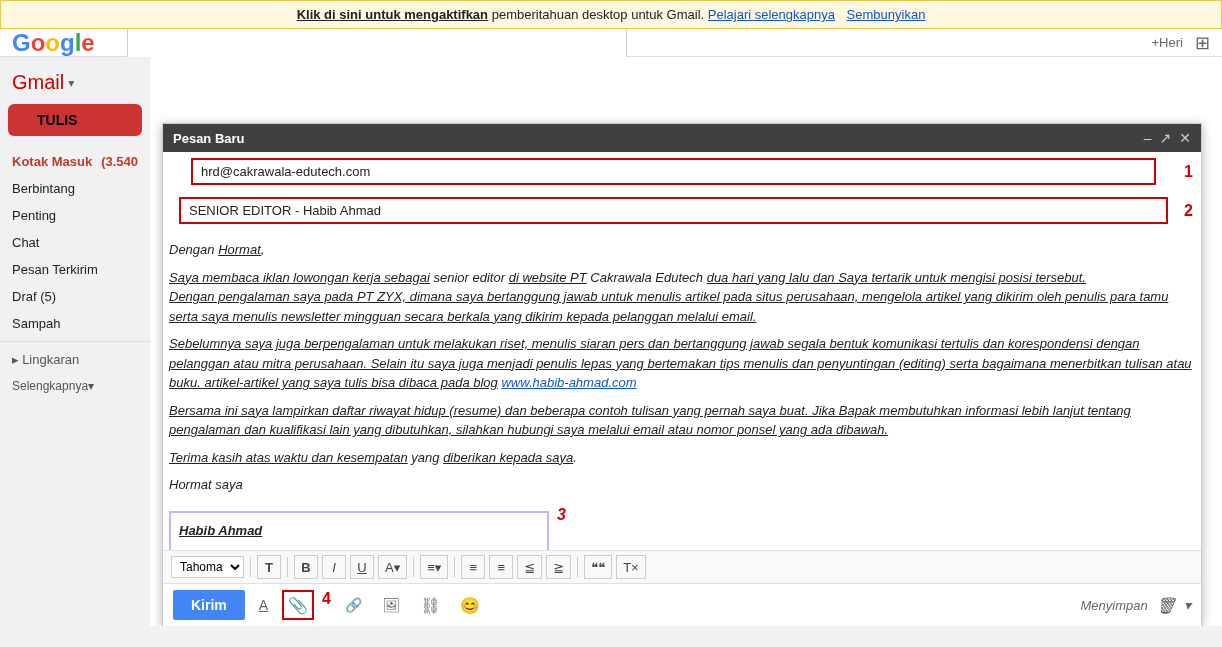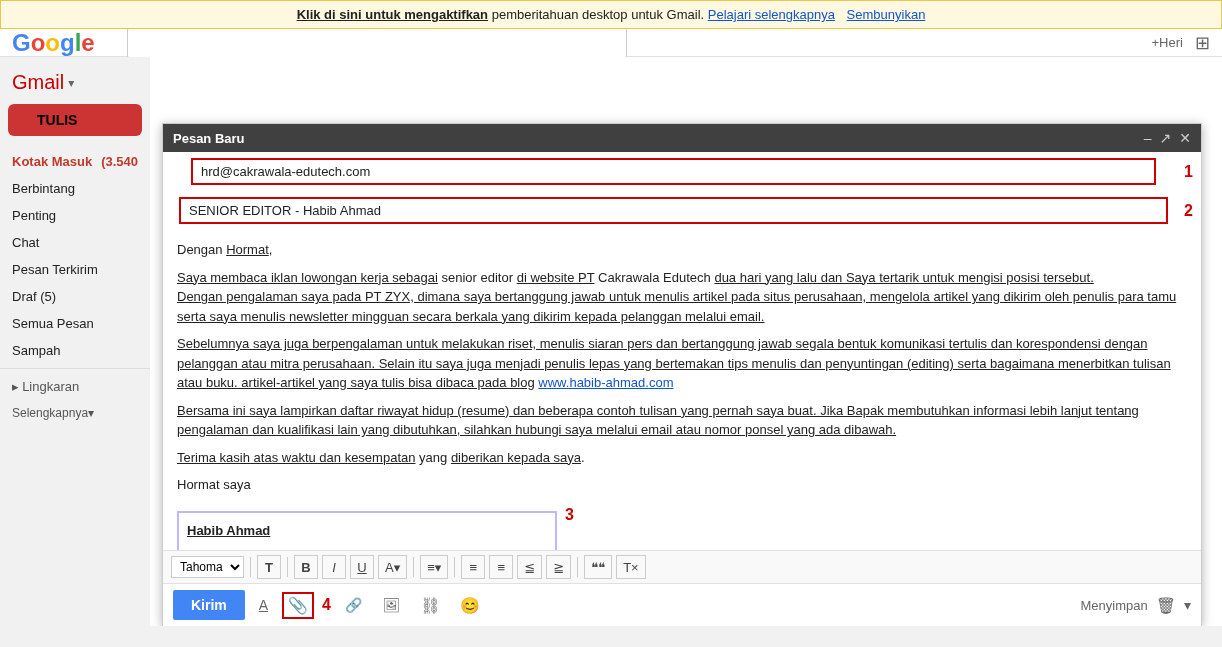--- a/index.html
+++ b/index.html
@@ -157,26 +157,27 @@
 
     
     .label-num {
       color: #cc0000;
       font-size: 16px;
       font-weight: bold;
       margin-left: 8px;
     }
 
     .compose-body-area {
-      padding: 10px 14px;
+      padding: 10px 6px;
       min-height: 300px;
       font-size: 13px;
       line-height: 1.5;
       overflow-y: auto;
       max-height: 320px;
+      font-style: italic;
     }
     .compose-body-area p { margin-bottom: 8px; }
     .compose-body-area a { color: #1155cc; text-decoration: underline; }
     .compose-body-area .underline { text-decoration: underline; }
 
     
     .signature-box {
       border: 2px solid #c4b5fd;
       margin: 8px 0;
       padding: 8px;
@@ -213,21 +214,20 @@
       display: flex;
       align-items: center;
       justify-content: center;
     }
 
     
     .compose-actions {
       border-top: 1px solid #e0e0e0;
       padding: 6px 10px;
       display: flex;
-      align-items: center;
       gap: 8px;
       background: #fff;
     }
     .send-btn {
       background: #4285f4;
       color: #fff;
       border: none;
       padding: 7px 18px;
       font-size: 14px;
       font-weight: bold;
@@ -251,20 +251,21 @@
       font-size: 16px;
       font-weight: bold;
     }
     .actions-right {
       margin-left: auto;
       display: flex;
       align-items: center;
       gap: 8px;
       color: #666;
       font-size: 13px;
+      font-style: italic;
     }
     .trash-icon { font-size: 16px; cursor: pointer; color: #666; }
     .dropdown-arrow { font-size: 14px; color: #666; cursor: pointer; }
 
     .gmail-label {
       font-size: 20px;
       color: #cc0000;
       font-weight: 300;
       padding: 6px 12px;
       display: flex;
@@ -315,23 +316,20 @@
       <span>Penting</span>
     </div>
     <div class="sidebar-item">
       <span>Chat</span>
     </div>
     <div class="sidebar-item">
       <span>Pesan Terkirim</span>
     </div>
     <div class="sidebar-item">
       <span>Draf (5)</span>
-    </div>
-    <div class="sidebar-item">
-      <span>Semua Pesan</span>
     </div>
     <div class="sidebar-item">
       <span>Sampah</span>
     </div>
     <div class="sidebar-divider"></div>
     <div class="sidebar-item circles">
       <span>▸ Lingkaran</span>
     </div>
     <div class="sidebar-item more">
       <span>Selengkapnya▾</span>

